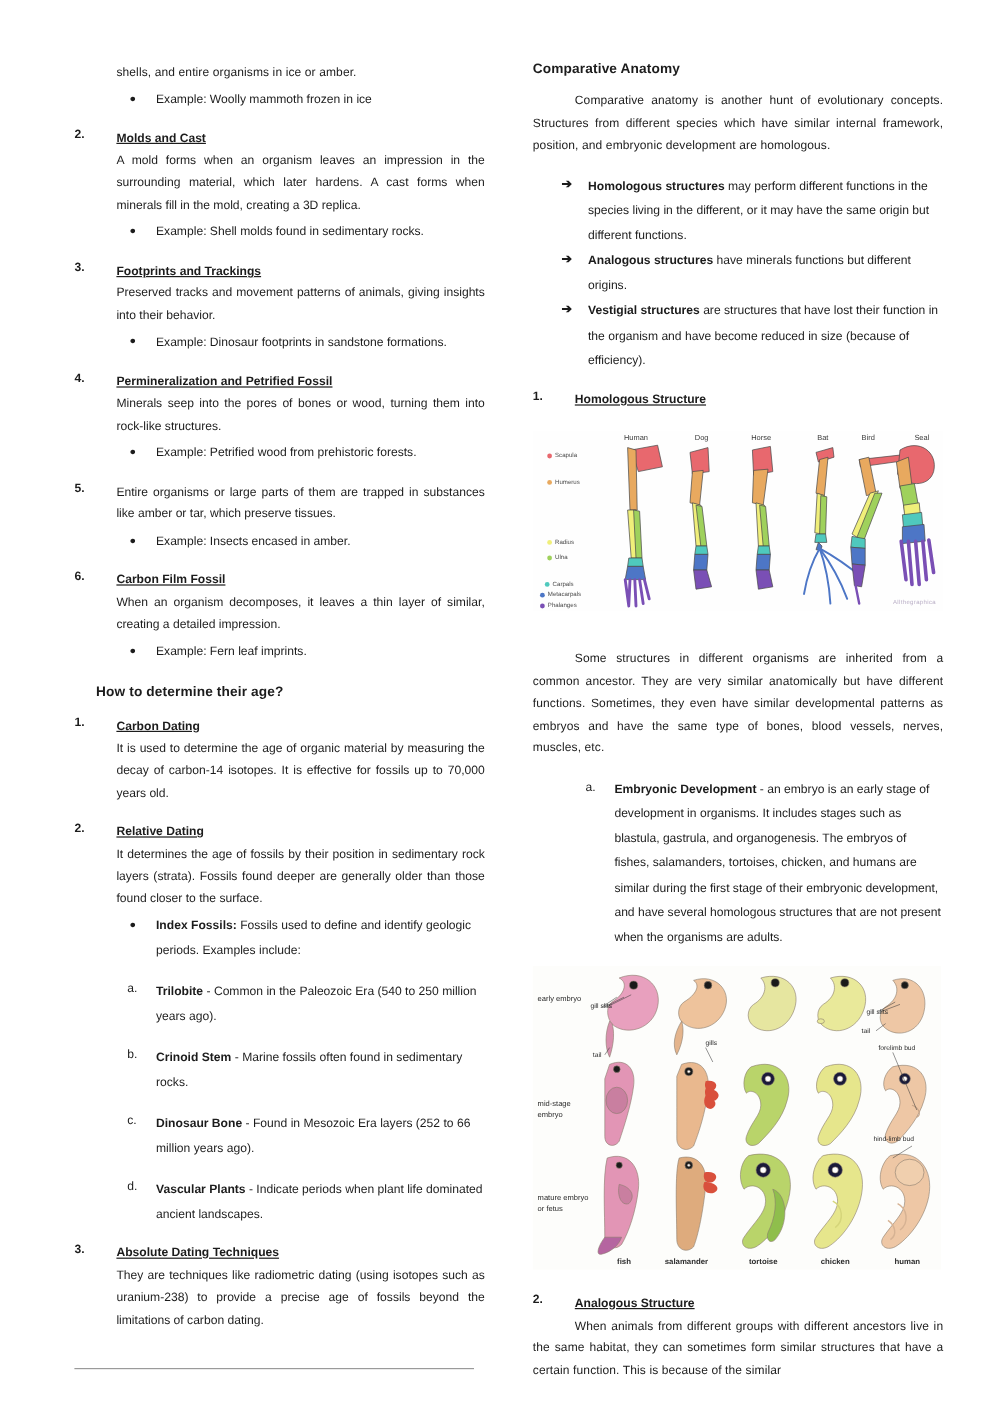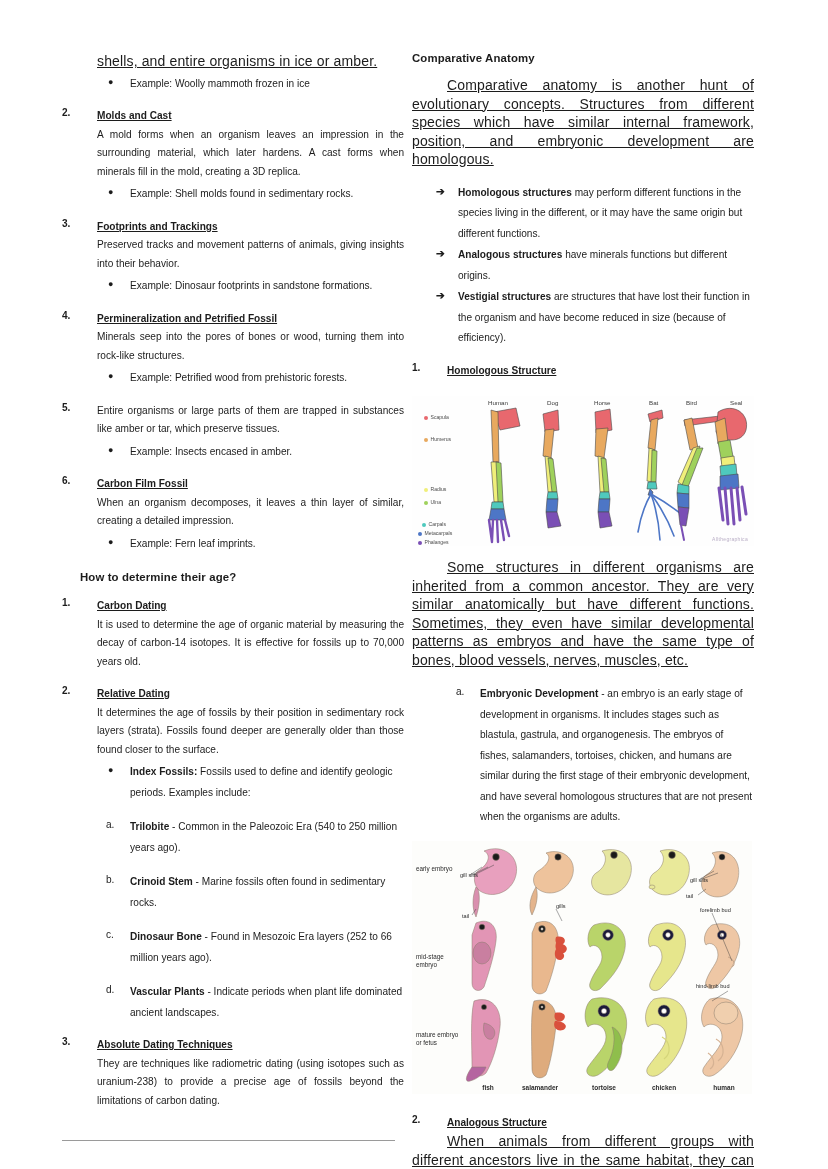--- a/index.html
+++ b/index.html
@@ -19,31 +19,30 @@
     position: absolute;
     inset: 0;
     background: #fff;
   }
   .col {
     position: absolute;
     top: 52px;
     width: 342px;
   }
   .col-left  { left: 62px; }
-  .col-right { left: 412px; }
+  .col-right { left: 444px; }
 
   p, div, li { box-sizing: border-box; }
 
   .body-text {
-    font-size: 14px;
+    font-size: 10px;
     line-height: 18.5px;
     text-align: justify;
     margin: 0;
     letter-spacing: 0.01em;
-    text-decoration: underline;
   }
   .indent-text { padding-left: 35px; }
 
   .h-sec {
     font-size: 11.4px;
     font-weight: bold;
     margin: 0;
     letter-spacing: 0.01em;
   }
 
@@ -393,21 +392,21 @@
           <div class="leg" style="left: 12px; top: 103px;"><i style="background: rgb(159, 209, 92);"></i><span>Ulna</span></div>
           <div class="leg" style="left: 10px; top: 125px;"><i style="background: rgb(79, 201, 189);"></i><span>Carpals</span></div>
           <div class="leg" style="left: 6px; top: 134px;"><i style="background: rgb(77, 118, 198);"></i><span>Metacarpals</span></div>
           <div class="leg" style="left: 6px; top: 143px;"><i style="background: rgb(122, 79, 181);"></i><span>Phalanges</span></div>
         </div>
       <div class="wm">Allthegraphica</div>
     </div>
 
     <div class="spacer-sm"></div>
 
-    <p class="body-text" style="text-indent:35px;">Some structures in different organisms are inherited from a common ancestor. They are very similar anatomically but have different functions. Sometimes, they even have similar developmental patterns as embryos and have the same type of bones, blood vessels, nerves, muscles, etc.</p>
+    <p class="body-text" style="text-indent:35px;margin-top:20px;">Some structures in different organisms are inherited from a common ancestor. They are very similar anatomically but have different functions. Sometimes, they even have similar developmental patterns as embryos and have the same type of bones, blood vessels, nerves, muscles, etc.</p>
 
     <div class="let-row">
       <span class="lmark">a.</span>
       <span class="ltxt"><b>Embryonic Development</b><span> - an embryo is an early stage of development in organisms. It includes stages such as blastula, gastrula, and organogenesis. The embryos of fishes, salamanders, tortoises, chicken, and humans are similar during the first stage of their embryonic development, and have several homologous structures that are not present when the organisms are adults.</span></span>
     </div>
 
     <div class="fig-embryo">
       <svg width="340" height="253" viewBox="0 0 340 253">
         <rect x="0" y="0" width="340" height="253" fill="#fdfdfb"></rect>
         <defs>

